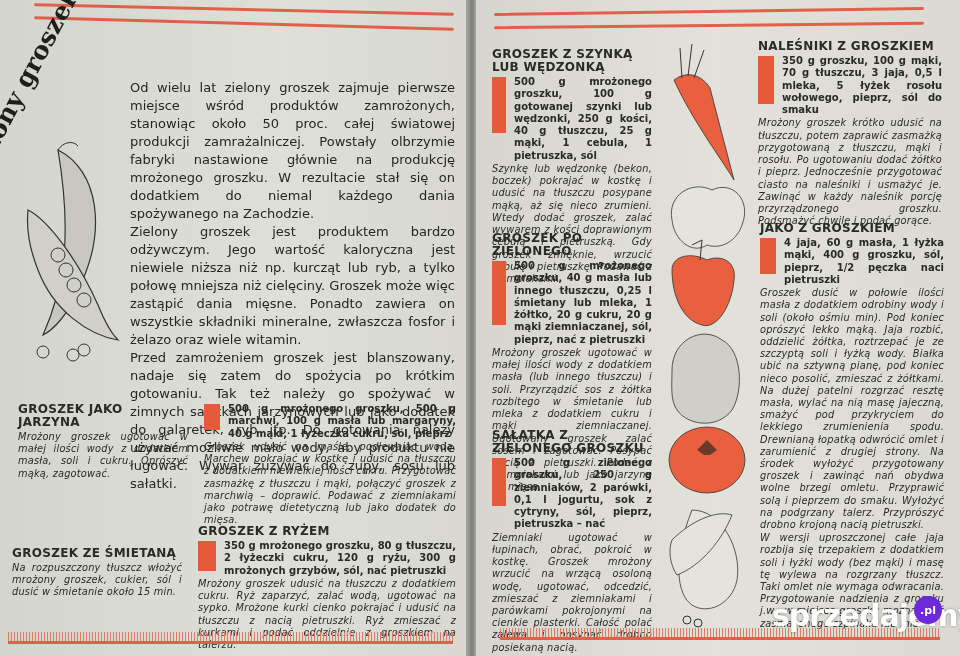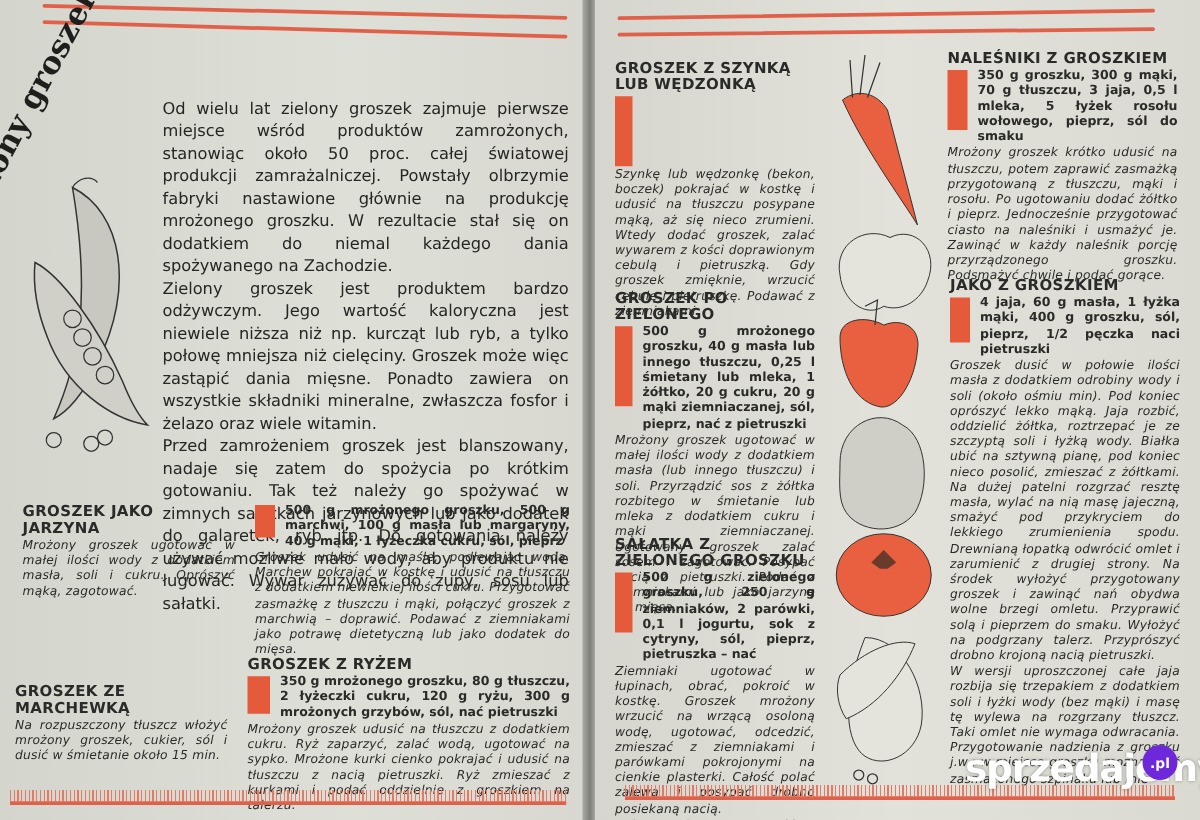--- a/index.html
+++ b/index.html
@@ -78,21 +78,21 @@
     <p>Zielony groszek jest produktem bardzo odżywczym. Jego wartość kaloryczna jest niewiele niższa niż np. kurcząt lub ryb, a tylko połowę mniejsza niż cielęciny. Groszek może więc zastąpić dania mięsne. Ponadto zawiera on wszystkie składniki mineralne, zwłaszcza fosfor i żelazo oraz wiele witamin.</p>
     <p>Przed zamrożeniem groszek jest blanszowany, nadaje się zatem do spożycia po krótkim gotowaniu. Tak też należy go spożywać w zimnych sałatkach jarzynowych lub jako dodatek do galaretek, ryb itp. Do gotowania należy używać możliwie mało wody, aby produktu nie ługować. Wywar zużywać do zupy, sosu lub sałatki.</p>
   </div>
 
   <div class="recipe" style="left:18px;top:403px;width:170px;">
     <h3>GROSZEK JAKO JARZYNA</h3>
     <div class="body">Mrożony groszek ugotować w małej ilości wody z dodatkiem masła, soli i cukru. Oprószyć mąką, zagotować.</div>
   </div>
 
   <div class="recipe" style="left:12px;top:547px;width:170px;">
-    <h3>GROSZEK ZE MARCHEWKĄ</h3>
+    <h3>GROSZEK ZE ŚMIETANĄ</h3>
     <div class="body">Na rozpuszczony tłuszcz włożyć mrożony groszek, cukier, sól i dusić w śmietanie około 15 min.</div>
   </div>
 
   <div class="recipe" style="left:204px;top:403px;width:252px;">
     <div class="ing-row">
       <div class="redbox" style="width:16px;height:26px;"></div>
       <div class="ing">500 g mrożonego groszku, 500 g marchwi, 100 g masła lub margaryny, 40 g mąki, 1 łyżeczka cukru, sól, pieprz</div>
     </div>
     <div class="body">Groszek udusić na maśle, podlewając wodą. Marchew pokrajać w kostkę i udusić na tłuszczu z dodatkiem niewielkiej ilości cukru. Przygotować zasmażkę z tłuszczu i mąki, połączyć groszek z marchwią – doprawić. Podawać z ziemniakami jako potrawę dietetyczną lub jako dodatek do mięsa.</div>
   </div>
@@ -112,20 +112,21 @@
 <div class="gutter"></div>
 
 <div class="page right">
   <div class="stripe" style="left:18px;top:10px;width:430px;transform:rotate(-0.8deg);"></div>
   <div class="stripe" style="left:18px;top:24px;width:430px;transform:rotate(-0.6deg);"></div>
 
   <div class="recipe" style="left:16px;top:48px;width:160px;">
     <h3>GROSZEK Z SZYNKĄ LUB WĘDZONKĄ</h3>
     <div class="ing-row">
       <div class="redbox" style="width:14px;height:56px;"></div>
+      <div class="ing">500 g mrożonego groszku, 100 g gotowanej szynki lub wędzonki, 250 g kości, 40 g tłuszczu, 25 g mąki, 1 cebula, 1 pietruszka, sól</div>
     </div>
     <div class="body">Szynkę lub wędzonkę (bekon, boczek) pokrajać w kostkę i udusić na tłuszczu posypane mąką, aż się nieco zrumieni. Wtedy dodać groszek, zalać wywarem z kości doprawionym cebulą i pietruszką. Gdy groszek zmięknie, wrzucić cebulę i pietruszkę. Podawać z ziemniakami.</div>
   </div>
 
   <div class="recipe" style="left:16px;top:232px;width:160px;">
     <h3>GROSZEK PO ZIELONEGO</h3>
     <div class="ing-row">
       <div class="redbox" style="width:14px;height:64px;"></div>
       <div class="ing">500 g mrożonego groszku, 40 g masła lub innego tłuszczu, 0,25 l śmietany lub mleka, 1 żółtko, 20 g cukru, 20 g mąki ziemniaczanej, sól, pieprz, nać z pietruszki</div>
     </div>
@@ -168,21 +169,21 @@
         <circle cx="25" cy="580" r="4" fill="none" stroke="#333"></circle>
         <circle cx="36" cy="583" r="4" fill="none" stroke="#333"></circle>
       </g>
     </svg>
   </div>
 
   <div class="recipe" style="left:282px;top:40px;width:184px;">
     <h3>NALEŚNIKI Z GROSZKIEM</h3>
     <div class="ing-row">
       <div class="redbox" style="width:16px;height:48px;"></div>
-      <div class="ing">350 g groszku, 300 g mąki, 70 g tłuszczu, 3 jaja, 0,5 l mleka, 5 łyżek rosołu wołowego, pieprz, sól do smaku</div>
+      <div class="ing">350 g groszku, 100 g mąki, 70 g tłuszczu, 3 jaja, 0,5 l mleka, 5 łyżek rosołu wołowego, pieprz, sól do smaku</div>
     </div>
     <div class="body">Mrożony groszek krótko udusić na tłuszczu, potem zaprawić zasmażką przygotowaną z tłuszczu, mąki i rosołu. Po ugotowaniu dodać żółtko i pieprz. Jednocześnie przygotować ciasto na naleśniki i usmażyć je. Zawinąć w każdy naleśnik porcję przyrządzonego groszku. Podsmażyć chwilę i podać gorące.</div>
   </div>
 
   <div class="recipe" style="left:284px;top:222px;width:184px;">
     <h3>JAKO Z GROSZKIEM</h3>
     <div class="ing-row">
       <div class="redbox" style="width:16px;height:36px;"></div>
       <div class="ing">4 jaja, 60 g masła, 1 łyżka mąki, 400 g groszku, sól, pieprz, 1/2 pęczka naci pietruszki</div>
     </div>

